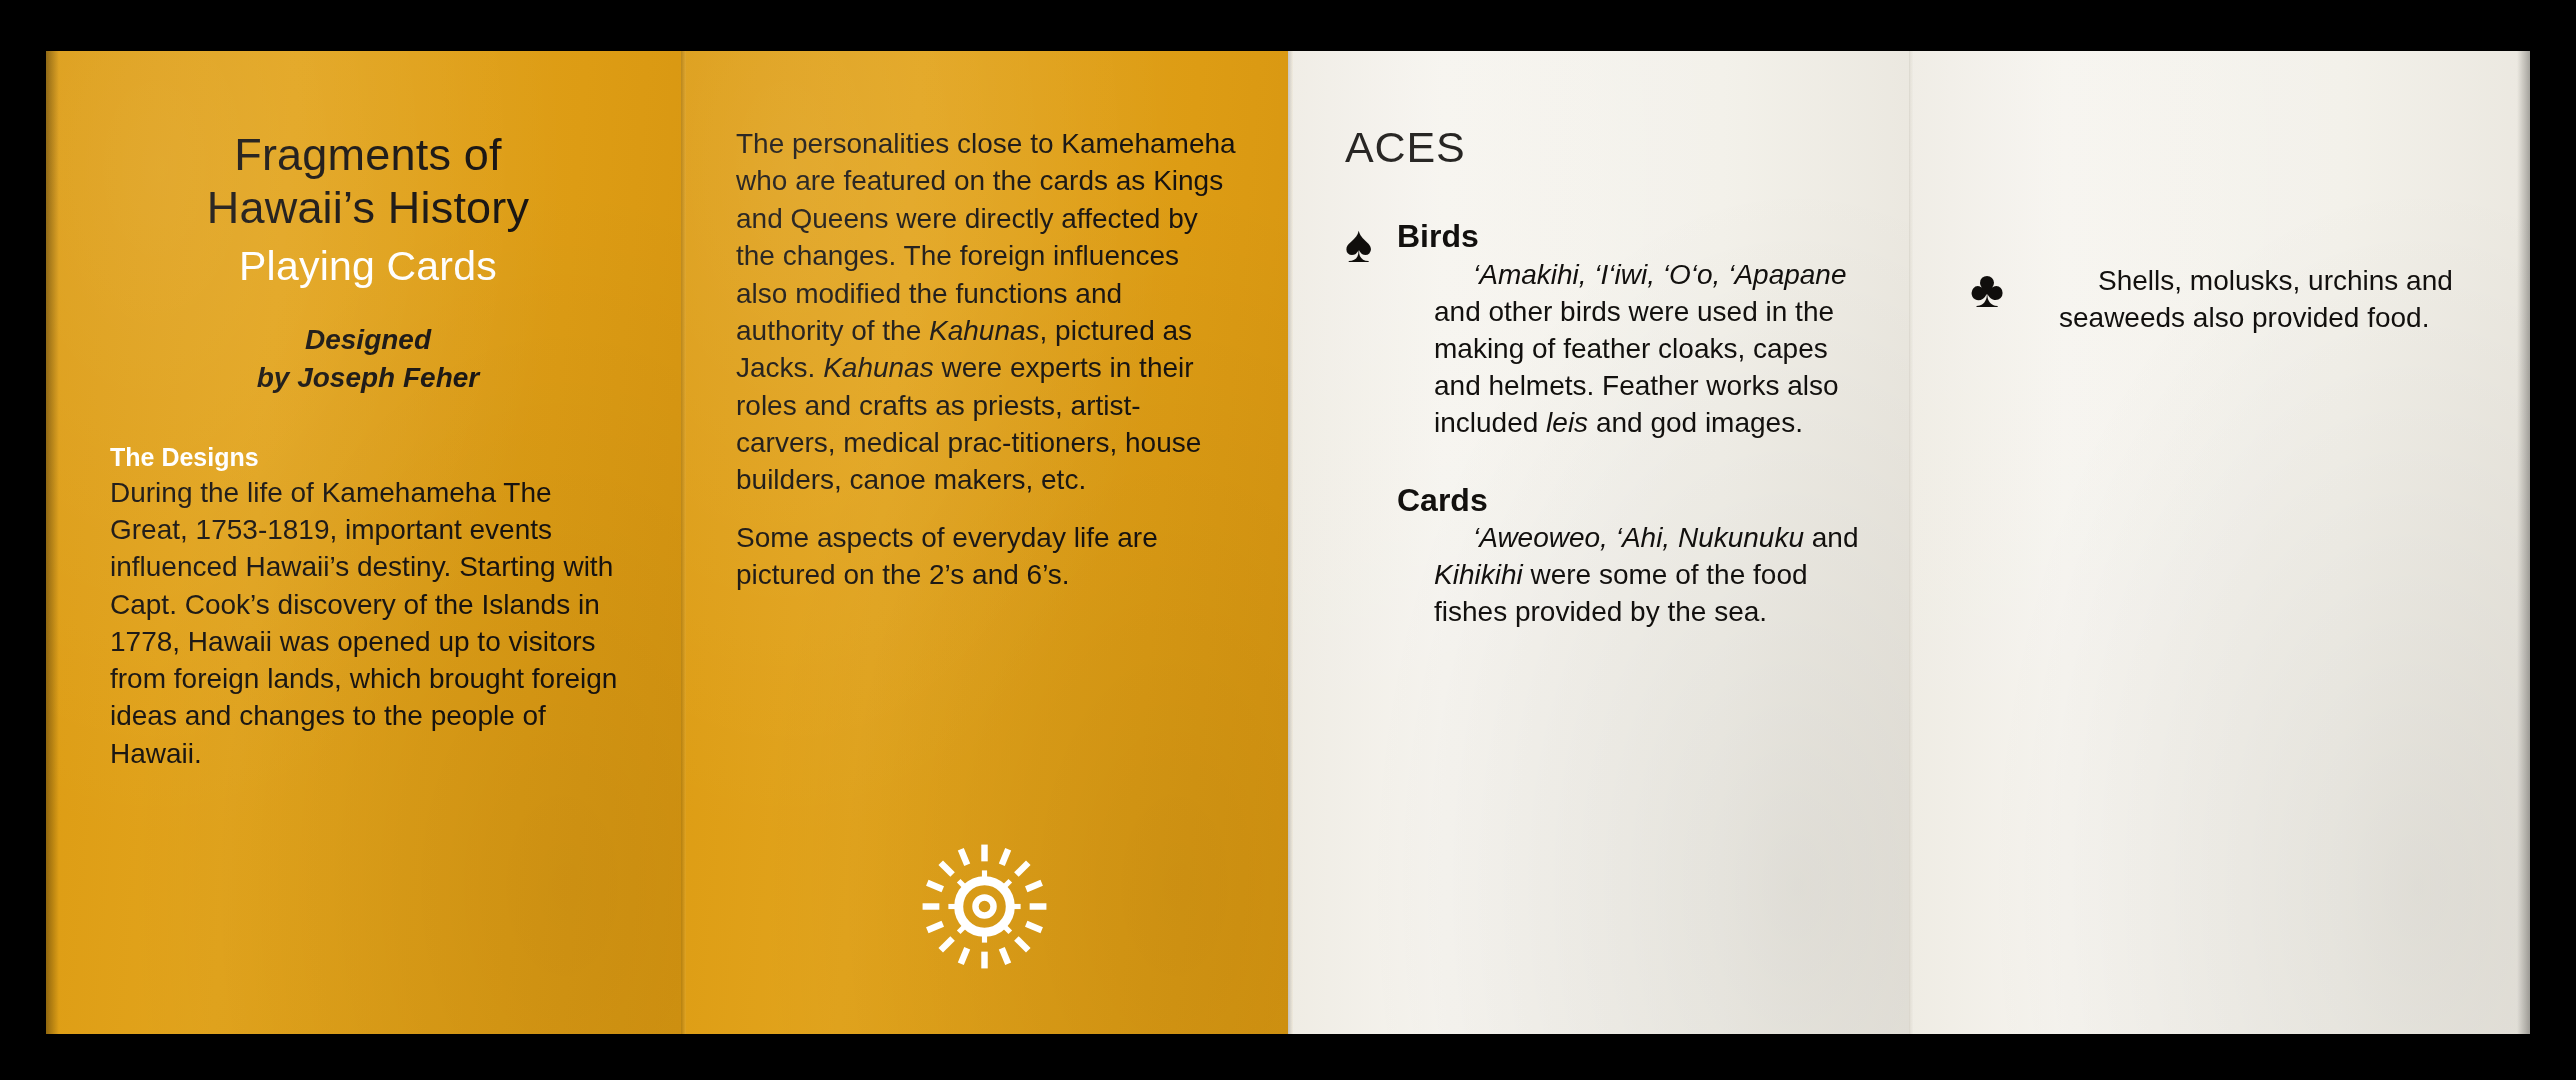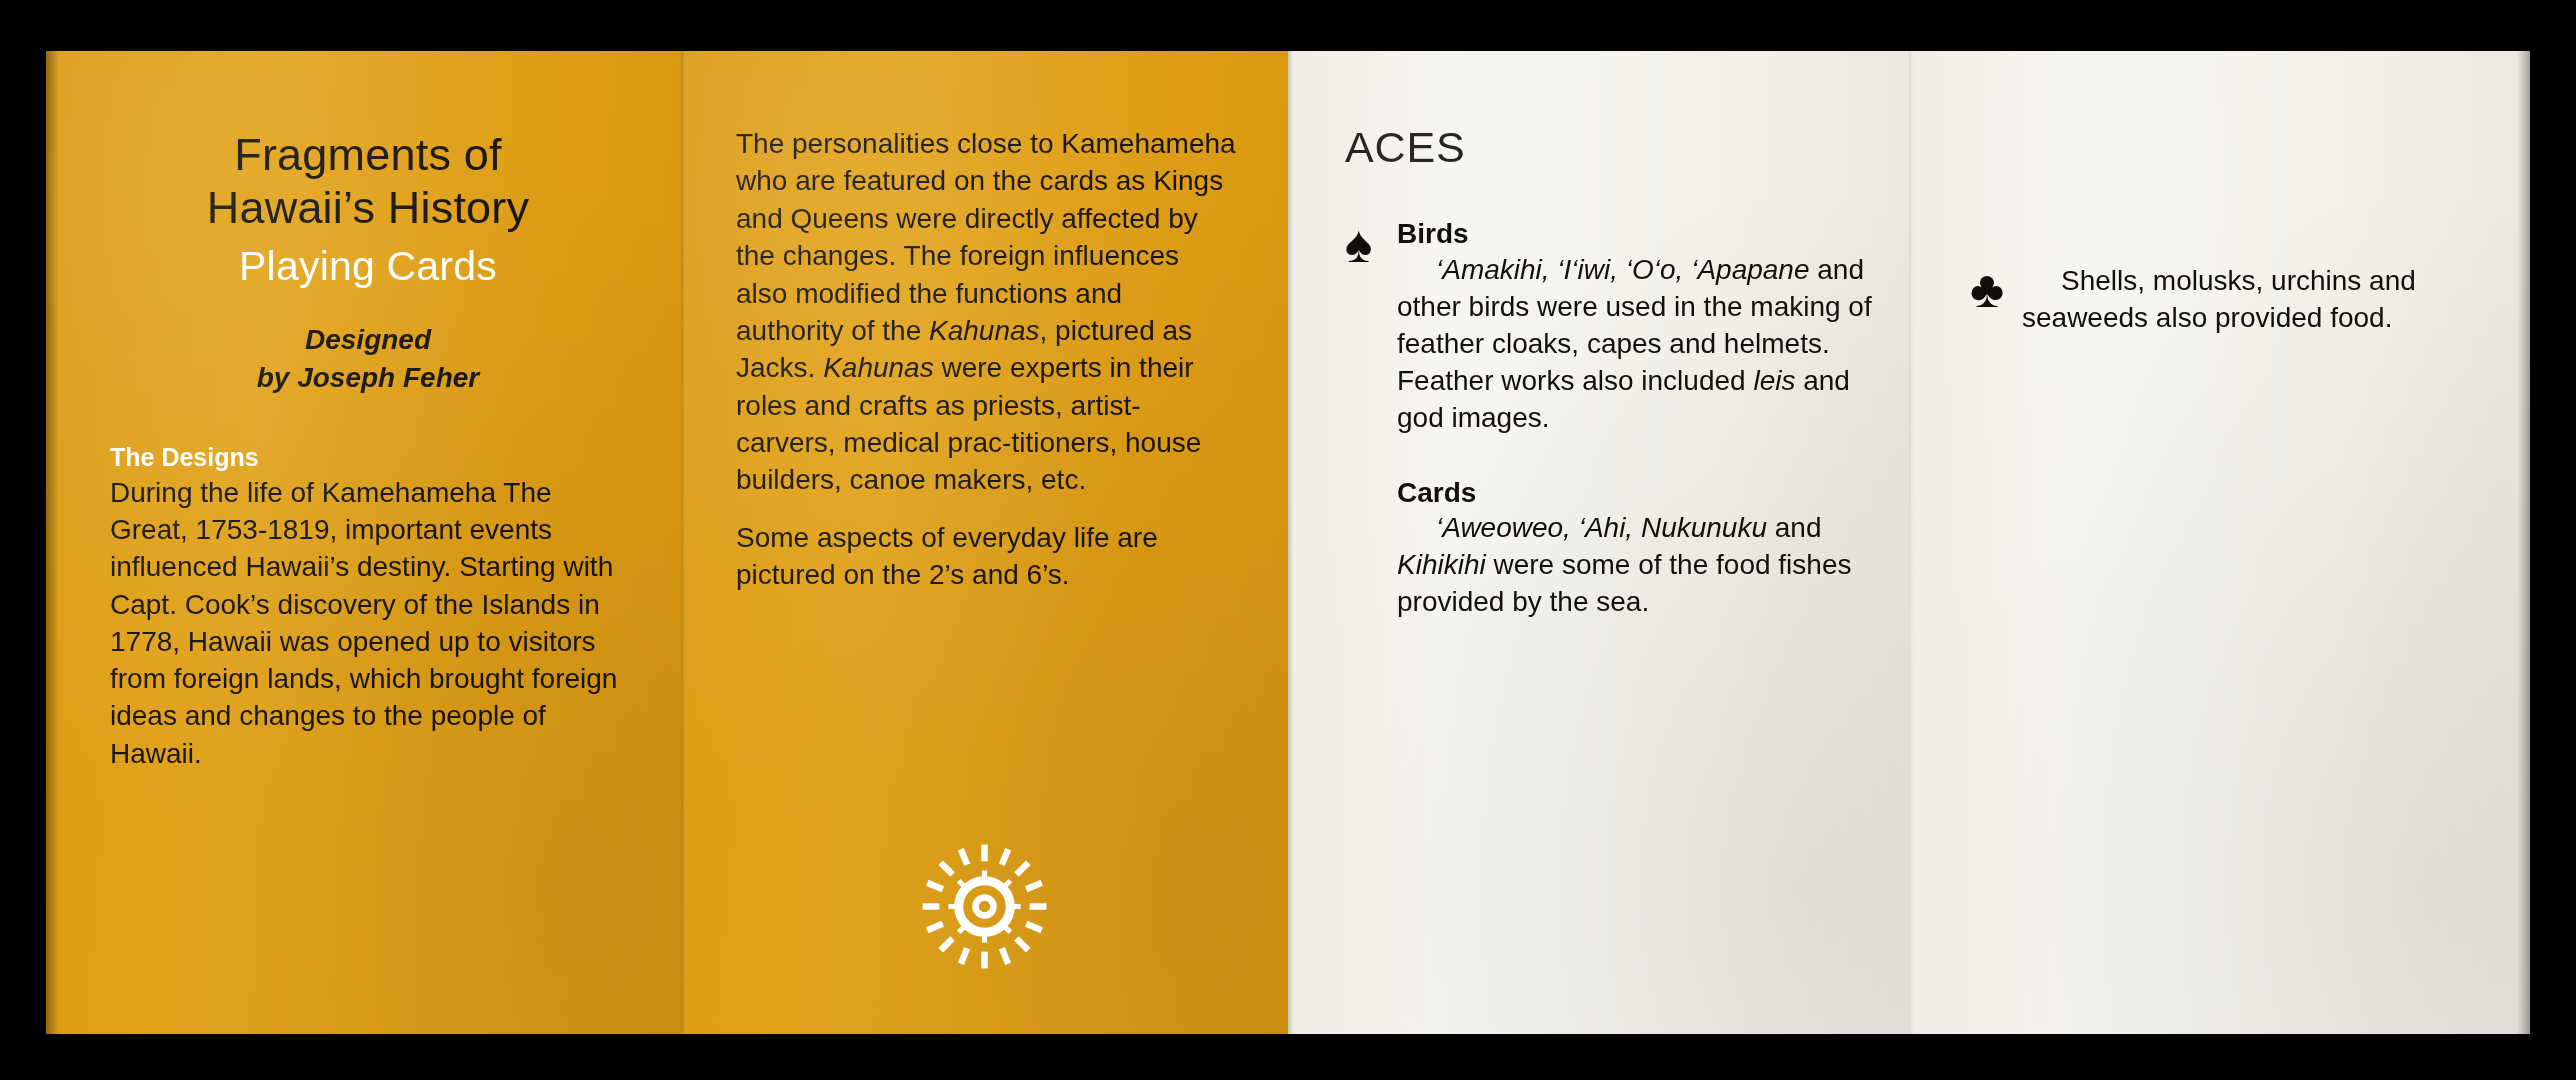--- a/index.html
+++ b/index.html
@@ -141,33 +141,33 @@
   .p3 { width: 621px; padding: 72px 37px 37px 57px; }
   .aces-title {
     font-size: 43px;
     color: #12100e;
     letter-spacing: 0.9px;
     margin: 0 0 46px 0;
     font-weight: 400;
   }
   .entry { margin-bottom: 40px; position: relative; }
   .entry-head {
-    font-size: 28px;
+    font-size: 32px;
     font-weight: 700;
     color: #12100e;
     margin: 0 0 1.8px 0;
   }
   .entry-body {
     font-size: 28px;
     line-height: 1.32;
     color: #12100e;
     margin: 0;
   }
   .entry-body em { font-style: italic; }
-  .indent { text-indent: 39px; }
+  .indent { text-indent: 39px; margin-left: 37px; }
 
   .suit {
     font-size: 52px;
     line-height: 1;
     color: #100e0c;
     position: absolute;
     left: -52px;
     top: 0px;
   }
   .with-suit { padding-left: 0; margin-left: 52px; }

